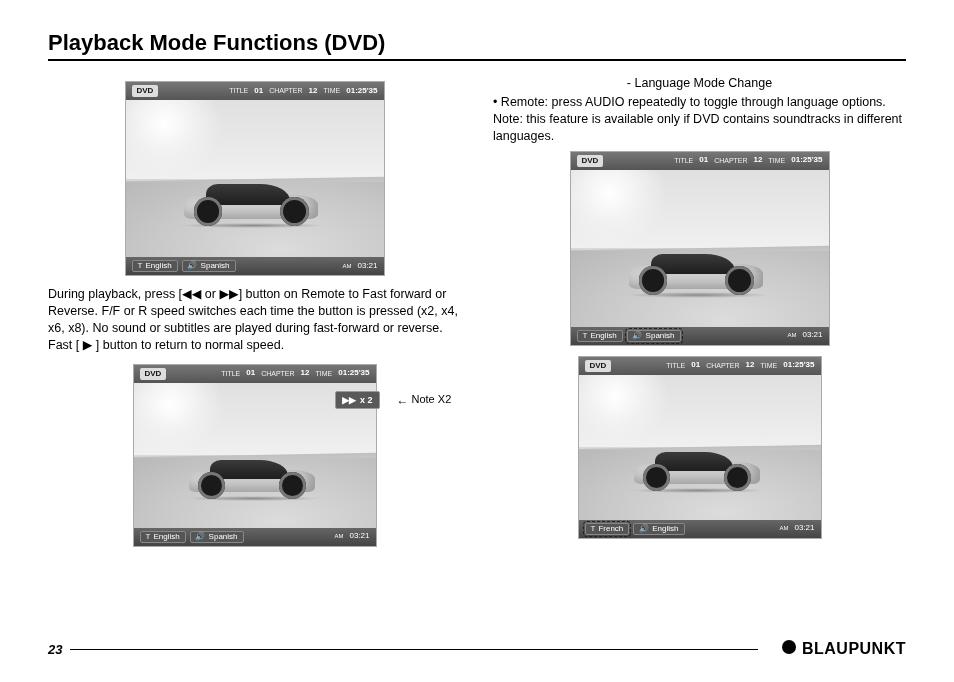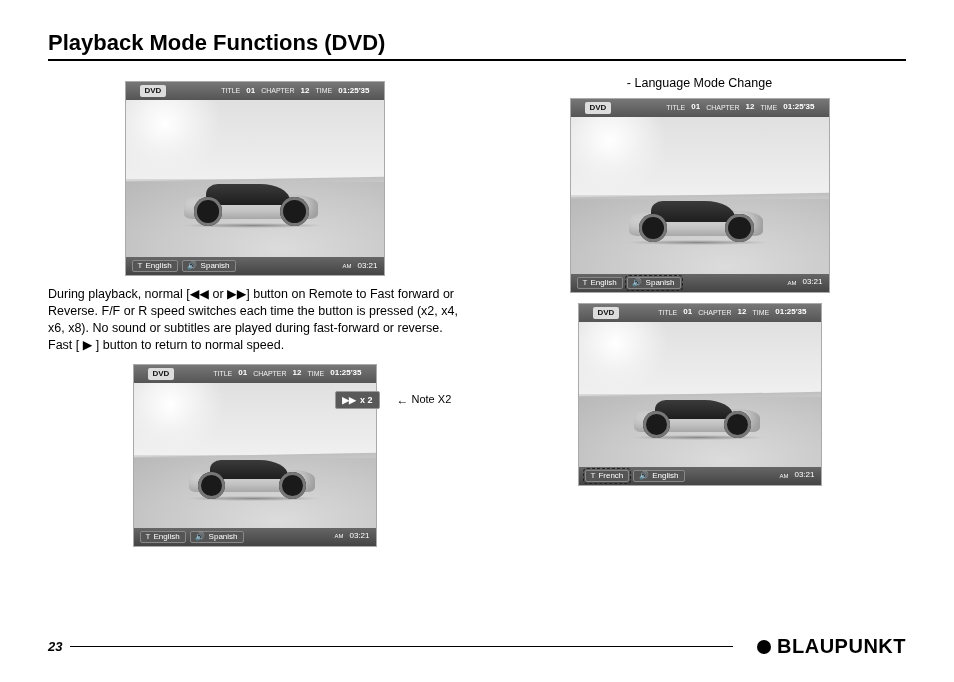--- a/index.html
+++ b/index.html
@@ -7,21 +7,21 @@
   .page { position: relative; width: 954px; height: 682px; padding: 30px 48px 28px 48px; }
   .title { font-size: 22px; font-weight: bold; border-bottom: 2px solid #000; padding-bottom: 3px; margin-bottom: 14px; }
   .cols { display: flex; gap: 32px; }
   .col { flex: 1; font-size: 12.5px; line-height: 1.35; }
   .sub { font-weight: normal; margin-top: 0; margin-bottom: 2px; text-align: center; }
   .img-wrap { display: flex; justify-content: center; margin: 6px 0 10px 0; }
   .img-wrap.small { margin-top: 10px; margin-bottom: 6px; }
   .shot { border: 1px solid #aaa; background: #e8e8e8; position: relative; }
   .shot-260 { width: 260px; height: 195px; }
   .shot-244 { width: 244px; height: 183px; }
-  .topbar { position: absolute; top: 0; left: 0; right: 0; height: 18px; background: linear-gradient(#777,#555); display: flex; align-items: center; font-size: 8px; color: #fff; gap: 6px; padding: 0 14px; }
+  .topbar { position: absolute; top: 0; left: 0; right: 0; height: 18px; background: linear-gradient(#777,#555); display: flex; align-items: center; font-size: 8px; color: #fff; gap: 6px; padding: 0 6px; }
   .topbar .dvd-badge { background:#ddd; color:#111; border-radius:2px; padding:0 5px; font-weight:bold; font-size:8px; line-height:12px; }
   .topbar .lbl { opacity:.9; font-size:7px; }
   .topbar .val { font-weight:bold; }
   .scene { position:absolute; top:18px; left:0; right:0; bottom:18px; background: linear-gradient(#f4f4f4 0%, #e9e9e9 45%, #c9c9c9 55%, #d4d4d4 100%); overflow:hidden; }
   .scene .sky { position:absolute; inset:0 0 50% 0; background: radial-gradient(circle at 15% 30%, #fff 0%, #f2f2f2 12%, rgba(255,255,255,0) 25%), linear-gradient(#e0e0e0,#f0f0f0); }
   .scene .horizon { position:absolute; top:50%; left:-10%; right:-10%; height:10px; background: linear-gradient(#bfbfbf,#cfcfcf); transform: skewY(-1deg); }
   .scene .ground { position:absolute; top:52%; left:0; right:0; bottom:0; background: radial-gradient(ellipse at 60% 90%, #dcdcdc 0%, #c8c8c8 60%, #b8b8b8 100%); }
   .car { position:absolute; bottom:20%; left:50%; transform: translateX(-50%); width:62%; height:30%; }
   .car .body { position:absolute; bottom:14%; left:6%; width:84%; height:52%; background:#cfcfcf; border-radius:10% 18% 6% 6% / 40% 40% 20% 20%; box-shadow: inset -6px -4px 12px rgba(0,0,0,.25); }
   .car .cab { position:absolute; bottom:44%; left:20%; width:52%; height:44%; background: linear-gradient(#3a3a3a,#1e1e1e); border-radius:14% 36% 4% 4% / 50% 80% 10% 10%; }
@@ -36,21 +36,21 @@
   .ampm { font-size:6px; margin-right:2px; opacity:.95; }
   .dash-outline { outline: 1.5px dashed #222; outline-offset: 1px; }
   .play-badge { position:absolute; top:26px; right:-4px; display:flex; align-items:center; }
   .play-pill { background:#595959; color:#fff; font-size:9px; font-weight:bold; padding:2px 6px; border:1px solid #999; border-radius:2px; display:flex; align-items:center; gap:4px; }
   .play-arrow { font-size:9px; }
   .play-note { font-size:11px; color:#000; margin-left:14px; display:flex; align-items:center; }
   .play-note::before { content:"←"; margin-right:3px; font-size:12px; }
   .footer { position:absolute; left:48px; right:48px; bottom:24px; display:flex; align-items:center; }
   .footer .pnum { font-size:13px; font-style: italic; font-weight:bold; margin-right:8px; }
   .footer .line { flex:1; height:1px; background:#000; }
-  .brand { display:flex; align-items:center; font-size:20px; font-weight:800; letter-spacing:.5px; margin-left:24px; }
+  .brand { display:flex; align-items:flex-start; font-size:16px; font-weight:800; letter-spacing:.5px; margin-left:24px; }
   .brand .dot { width:14px; height:14px; border-radius:50%; background:#000; margin-right:6px; }
   .glyph { font-family: Arial, sans-serif; }
 </style>
 </head>
 <body>
 
 <div class="page">
   <h1 class="title">Playback Mode Functions (DVD)</h1>
 
   <div class="cols">
@@ -91,21 +91,21 @@
                 <span>Spanish</span>
               </span>
             <span class="spacer"></span>
             <span class="ampm">AM</span>
             <span class="val">03:21</span>
           </div>
         </div>
       </div>
 
       <p>
-        <span>During playback, normal [</span><span class="glyph">◀◀</span><span> or </span><span class="glyph">▶▶</span><span>] button on Remote to Fast forward or Reverse.  F/F or R speed switches each time the button is pressed (x2, x4, x6, x8).  No sound or subtitles are played during fast-forward or reverse.</span>
+        <span>During playback, press [</span><span class="glyph">◀◀</span><span> or </span><span class="glyph">▶▶</span><span>] button on Remote to Fast forward or Reverse.  F/F or R speed switches each time the button is pressed (x2, x4, x6, x8).  No sound or subtitles are played during fast-forward or reverse.</span>
       </p>
       <p>
         <span>Fast [ </span><span class="glyph">▶</span><span> ]  button to return to normal speed.</span>
       </p>
 
       <div class="img-wrap small" style="position:relative;">
         <div class="shot shot-244" style="position:relative;">
           <div class="topbar">
             <span class="dvd-badge">DVD</span>
             <span class="spacer"></span>
@@ -150,20 +150,21 @@
         </div>
         <div class="play-note" style="position:absolute; left:calc(50% + 128px); top:28px;">
             <span>Note X2</span>
           </div>
       </div>
     </div>
 
     <div class="col">
 
       <div class="sub">- Language Mode Change</div>
+      <p>• Remote: press AUDIO repeatedly to toggle through language options. Note: this feature is available only if DVD contains soundtracks in different languages.</p>
 
       <div class="img-wrap">
         <div class="shot shot-260">
           <div class="topbar">
             <span class="dvd-badge">DVD</span>
             <span class="spacer"></span>
             <span class="lbl">TITLE</span>
               <span class="val">01</span>
             <span class="lbl">CHAPTER</span>
               <span class="val">12</span>

